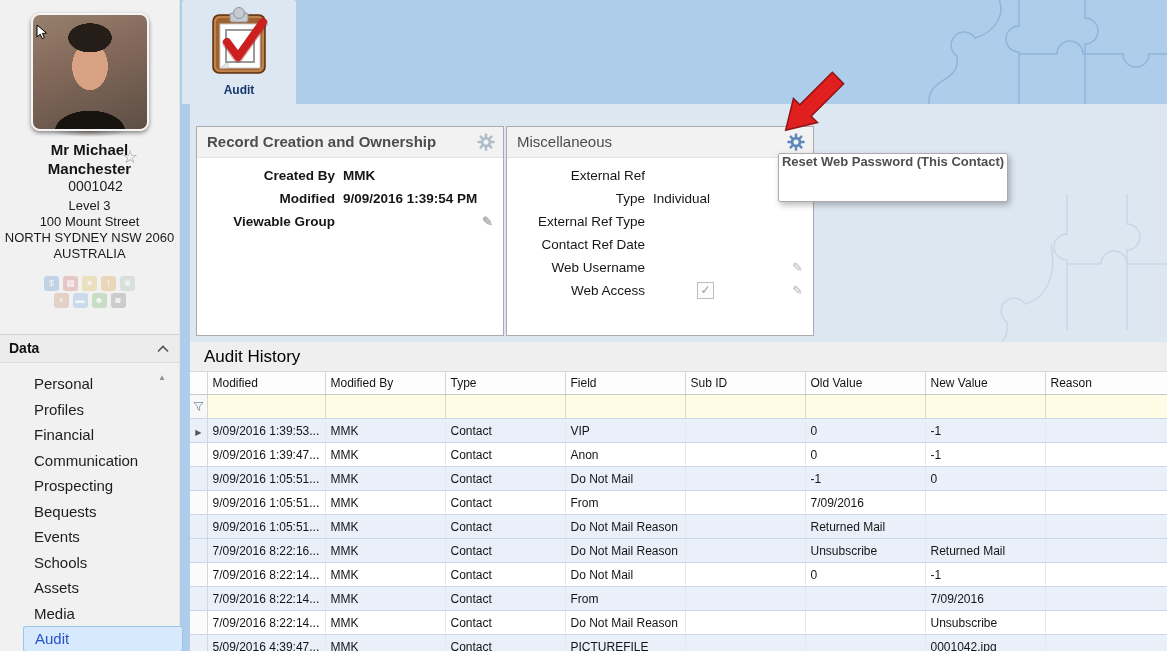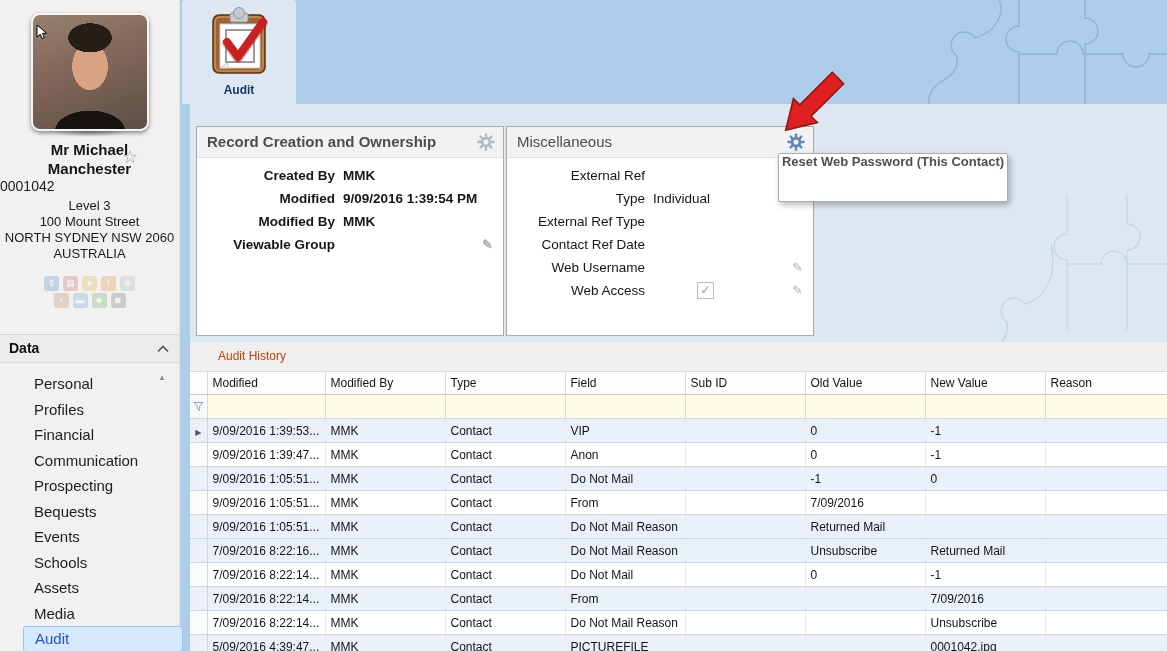--- a/index.html
+++ b/index.html
@@ -13,21 +13,21 @@
            background:
              radial-gradient(ellipse 36px 24px at 50% 20%, #241d18 60%, rgba(0,0,0,0) 61%),
              radial-gradient(ellipse 30px 40px at 50% 45%, #d8a283 59%, rgba(0,0,0,0) 60%),
              radial-gradient(ellipse 58px 34px at 50% 102%, #17130f 60%, rgba(0,0,0,0) 61%),
              linear-gradient(160deg, #97806e 0%, #84695a 40%, #5d4f46 100%); }
   .photo-reflection { position:absolute; left:33px; top:131px; width:112px; height:14px;
            background:radial-gradient(ellipse 52px 8px at 50% 0, rgba(40,30,25,.45), rgba(0,0,0,0) 75%); }
   .cursor-icon { position:absolute; left:36px; top:25px; }
   .contact-name { position:absolute; left:0; top:140px; width:179px; text-align:center; font-size:15px; line-height:19px; font-weight:bold; color:#151515; }
   .fav-star { position:absolute; left:122px; top:146px; font-size:18px; color:#9d9d9d; cursor:pointer; }
-  .contact-id { position:absolute; left:0; top:178px; width:179px; font-size:14px; color:#1c1c1c; }
+  .contact-id { position:absolute; left:0; top:178px; width:179px; text-align:center; font-size:14px; color:#1c1c1c;padding-left:6px; }
   .contact-addr { position:absolute; left:0; top:198px; width:179px; text-align:center; font-size:13px; line-height:16px; color:#1a1a1a; }
   .badges { position:absolute; left:0; top:276px; width:179px; text-align:center; }
   .badge-row { height:17px; }
   .badge { display:inline-block; width:15px; height:15px; margin:0 2px; border-radius:3px; font-size:9px; line-height:15px; color:#fff; text-align:center; vertical-align:top; }
   .data-header { position:absolute; left:0; top:334px; width:179px; height:27px; background:#ececec; border-top:1px solid #d2d2d2; border-bottom:1px solid #dadada; }
   .data-header .lbl { margin-left:9px; line-height:26px; font-weight:bold; font-size:14px; color:#101010; }
   .data-header .chev { position:absolute; right:10px; top:10px; }
   .scroll-up { position:absolute; right:13px; top:373px; font-size:8px; color:#8f8f8f; }
   .menu { position:absolute; left:0; top:371px; width:179px;margin-left:22px; }
   .menu-item { height:25.5px; line-height:25.5px; padding-left:12px; font-size:15px; color:#1d1d1d; cursor:pointer; }
@@ -61,21 +61,21 @@
          color:#9c9c9c; font-size:12px; line-height:15px; text-align:center; cursor:pointer; }
 
   
   .ctx-menu { position:absolute; left:778px; top:153px; width:228px; height:47px; background:#fff; border:1px solid #ababab;
               border-radius:2px; box-shadow:2px 3px 6px rgba(0,0,0,.28); z-index:30; display:flex; align-items:flex-start; justify-content:center; cursor:pointer; }
   .ctx-menu span { font-size:13px; font-weight:bold; color:#4f4f4f; }
   .red-arrow { position:absolute; left:758px; top:58px; z-index:40; pointer-events:none; }
 
   
   .audit-section-header { position:absolute; left:190px; top:342px; width:977px; height:29px; background:#efefef; border-bottom:1px solid #d8d8d8; }
-  .audit-section-header span { line-height:29px; margin-left:28px; font-size:12px; color:#c2410c; }
+  .audit-section-header span { line-height:29px; margin-left:14px; font-size:17px; color:#000000; }
   .grid-wrap { position:absolute; left:190px; top:372px; width:977px; height:279px; overflow:hidden; background:#fff; }
   table.grid { border-collapse:collapse; table-layout:fixed; width:977px; }
   table.grid td { overflow:hidden; white-space:nowrap; padding:0 0 0 5px; }
   .hcell { height:22px; font-size:12px; color:#141414; background:#fdfdfd; border-right:1px solid #d6d6d6; border-bottom:1px solid #c9c9c9; }
   .fcell { height:23px; background:#fffce5; border-right:1px solid #dcd9c6; border-bottom:1px solid #ccd8ea; cursor:text; }
   .fcell.sel { background:#f8f8f8; border-right:1px solid #d6d6d6; text-align:center; padding:0; cursor:default; }
   .cell { height:23px; font-size:12px; color:#141414; background:#fff; border-right:1px solid #e4eaf2; border-bottom:1px solid #ccd8ea; }
   tr.shaded .cell { background:#e9f0fa; }
   .cell.sel { background:#fbfbfb; border-right:1px solid #d6d6d6; text-align:center; padding:0; }
   .rowarrow { font-size:8px; color:#555; }
@@ -179,21 +179,20 @@
           <rect x="10.4" y="0.5" width="3.2" height="6" rx="1" transform="rotate(225 12 12)"></rect>
           <rect x="10.4" y="0.5" width="3.2" height="6" rx="1" transform="rotate(270 12 12)"></rect>
           <rect x="10.4" y="0.5" width="3.2" height="6" rx="1" transform="rotate(315 12 12)"></rect>
         </g>
         <circle cx="12" cy="12" r="3.4" fill="#f2f2f2"></circle>
       </svg>
     </div>
     <div class="panel-body">
         <div class="frow"><span class="flabel">Created By</span><span class="fvalue">MMK</span></div>
         <div class="frow"><span class="flabel">Modified</span><span class="fvalue">9/09/2016 1:39:54 PM</span></div>
-        <div class="frow"><span class="flabel">Modified By</span><span class="fvalue">MMK</span></div>
         <div class="frow"><span class="flabel">Viewable Group</span><span class="fvalue"></span><span class="pencil">✎</span></div>
       </div>
   </div>
 
   <div class="panel" id="misc-panel">
     <div class="panel-header">
       <span class="panel-title">Miscellaneous</span>
       <svg class="panel-gear gear-blue" width="18" height="18" viewBox="0 0 24 24">
         <g fill="currentColor">
           <circle cx="12" cy="12" r="7"></circle>

